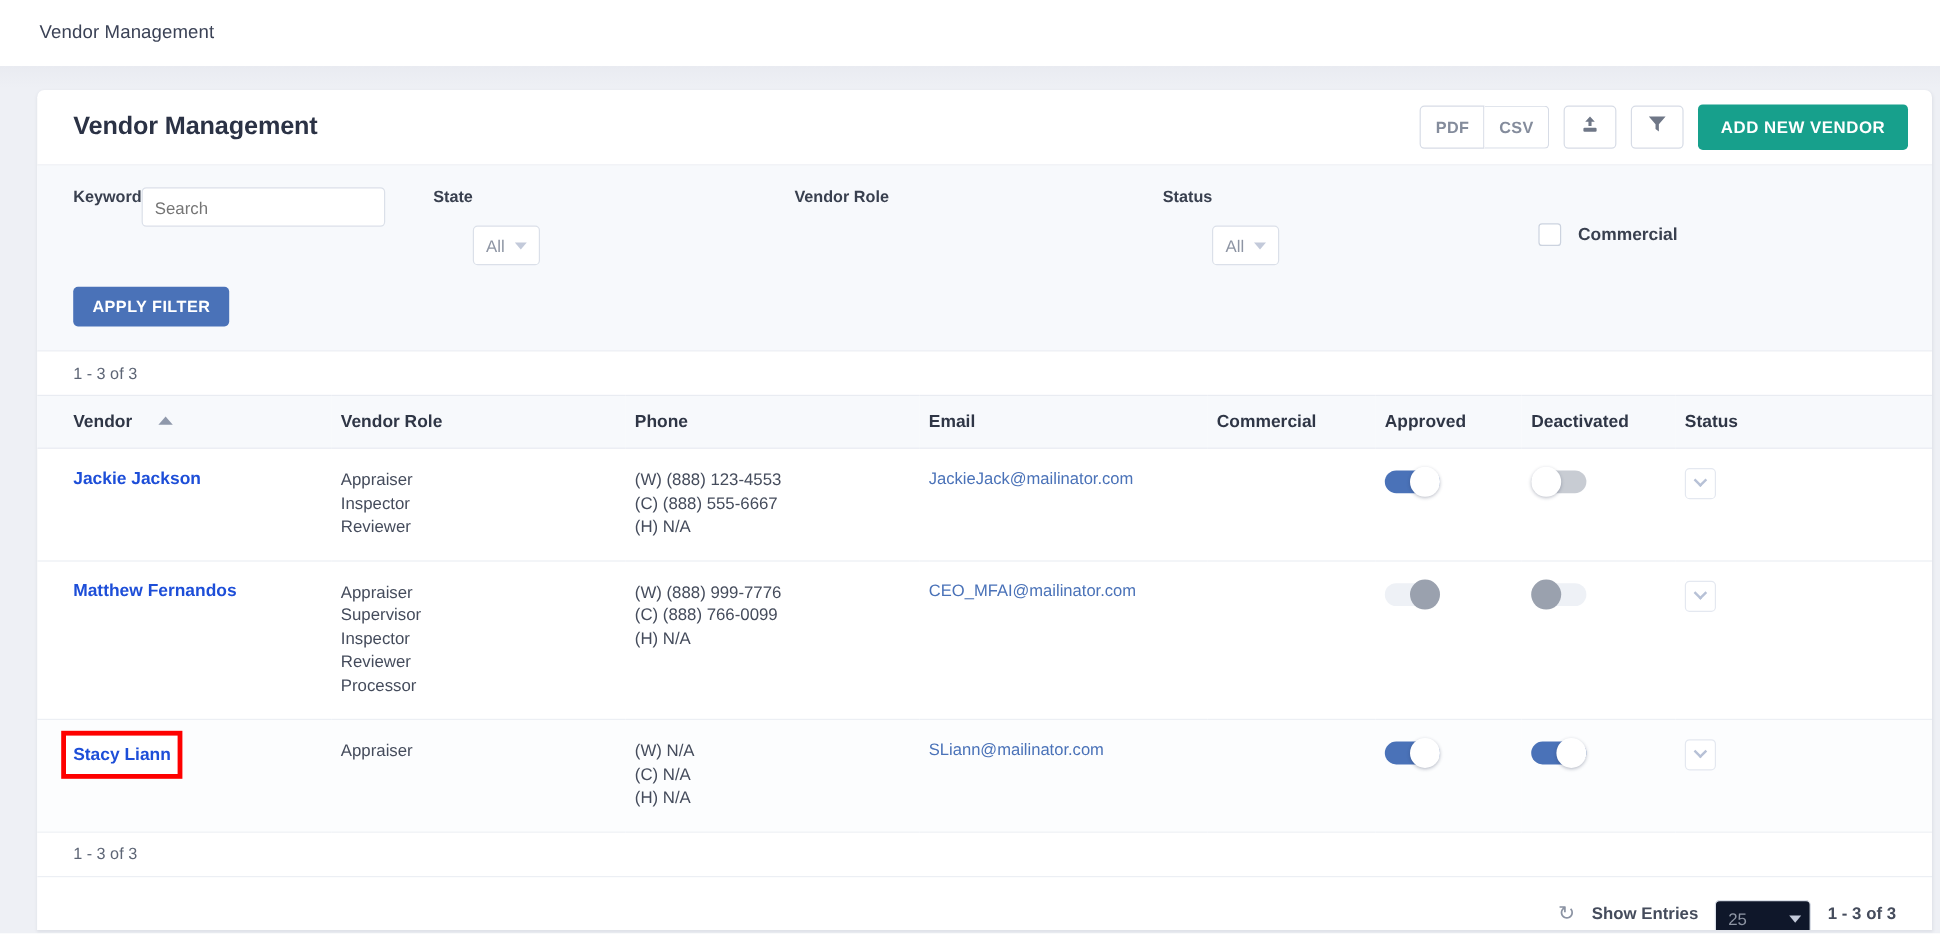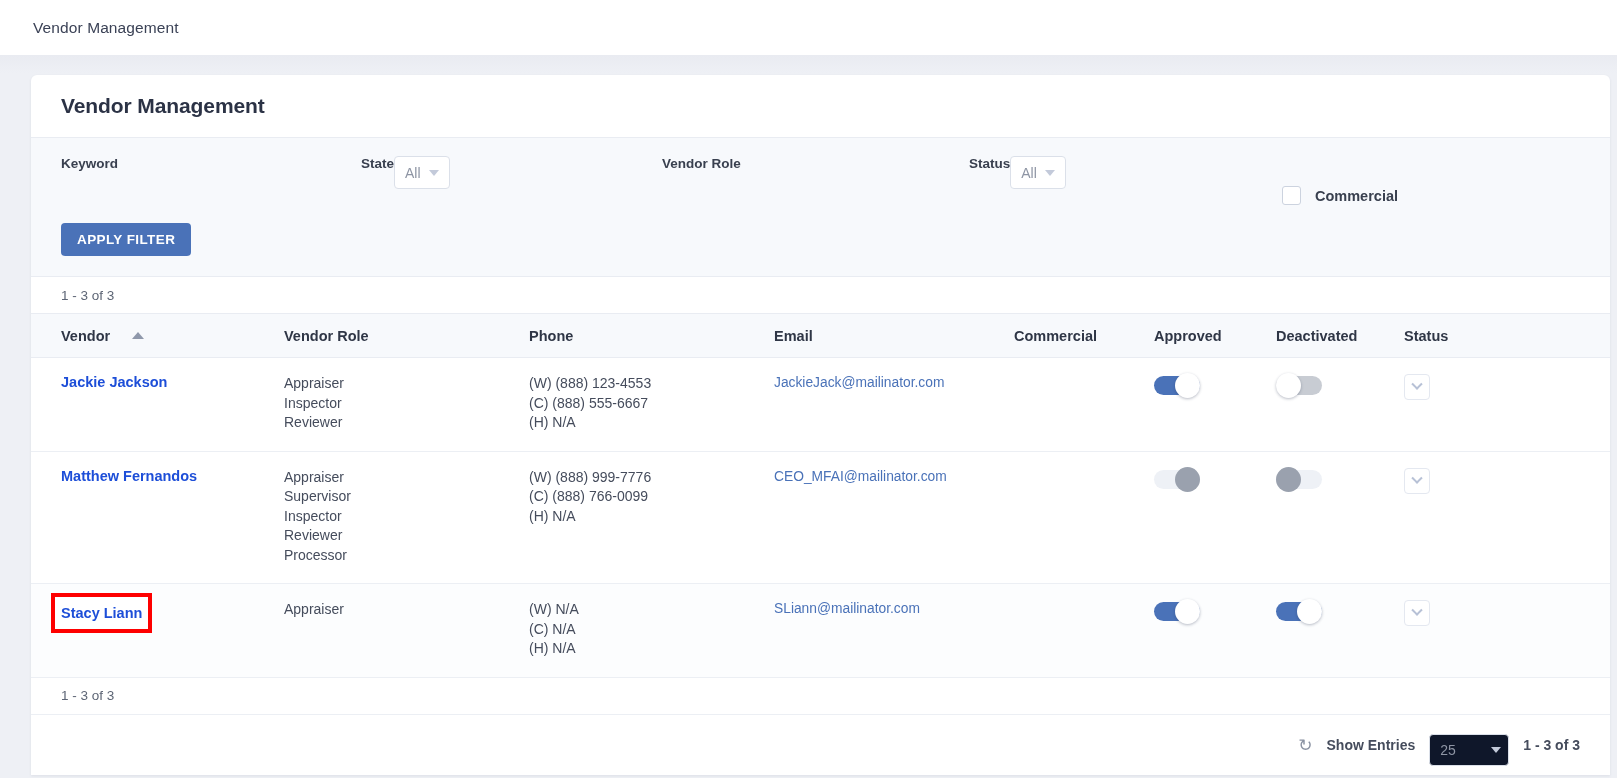--- a/index.html
+++ b/index.html
@@ -123,21 +123,21 @@
     height: 33px;
     border: 1px solid #dbe0e9;
     border-radius: 4px;
     background: #fff;
     font-size: 14px;
     color: #8e95a4;
     font-family: inherit;
     padding: 0 10px;
     display: flex; align-items: center;
   }
-  .fselect { justify-content: space-between; cursor: pointer; }
+  .fselect { justify-content: space-between; cursor: pointer; margin-top: 32px; }
   .caret {
     width: 0; height: 0;
     border-left: 5px solid transparent;
     border-right: 5px solid transparent;
     border-top: 6px solid #c3cada;
     margin-left: 8px;
   }
   .g-keyword { width: 269px; }
   .g-state   { width: 270px; margin-left: 31px; }
   .g-role    { width: 307px; margin-left: 31px; }
@@ -307,27 +307,50 @@
 
 <div class="topbar">
   <div class="topbar-title">Vendor Management</div>
 </div>
 
 <div class="page">
   <div class="card">
 
     <div class="card-head">
       <div class="card-title">Vendor Management</div>
+      <div class="head-actions">
+        <div class="btn-group">
+          <div class="btn-seg">PDF</div>
+          <div class="btn-seg">CSV</div>
+        </div>
+        <div class="btn-icon">
+          <span>
+            <svg width="16" height="16" viewBox="0 0 16 16">
+              <path d="M8 1 L12 5.5 H9.3 V9 H6.7 V5.5 H4 Z" fill="#6f7787"></path>
+              <rect x="2.5" y="10.5" width="11" height="3.2" rx="1" fill="#6f7787"></rect>
+            </svg>
+          </span>
+        </div>
+        <div class="btn-icon">
+          <span>
+            <svg width="16" height="15" viewBox="0 0 16 15">
+              <path d="M1 1 H15 L9.4 7.6 V13.6 L6.6 11.6 V7.6 Z" fill="#6f7787"></path>
+            </svg>
+          </span>
+        </div>
+        <button class="btn-primary">ADD NEW VENDOR</button>
+      </div>
     </div>
 
     <div class="filters">
       <div class="filter-row">
 
         <div class="fgroup g-keyword">
           <div class="flabel">Keyword</div>
+          <input class="finput" placeholder="Search" style="">
         </div>
 
         <div class="fgroup g-state">
           <div class="flabel">State</div>
           <div class="fselect">
             <span>All</span>
             <span class="caret"></span>
           </div>
         </div>
 

